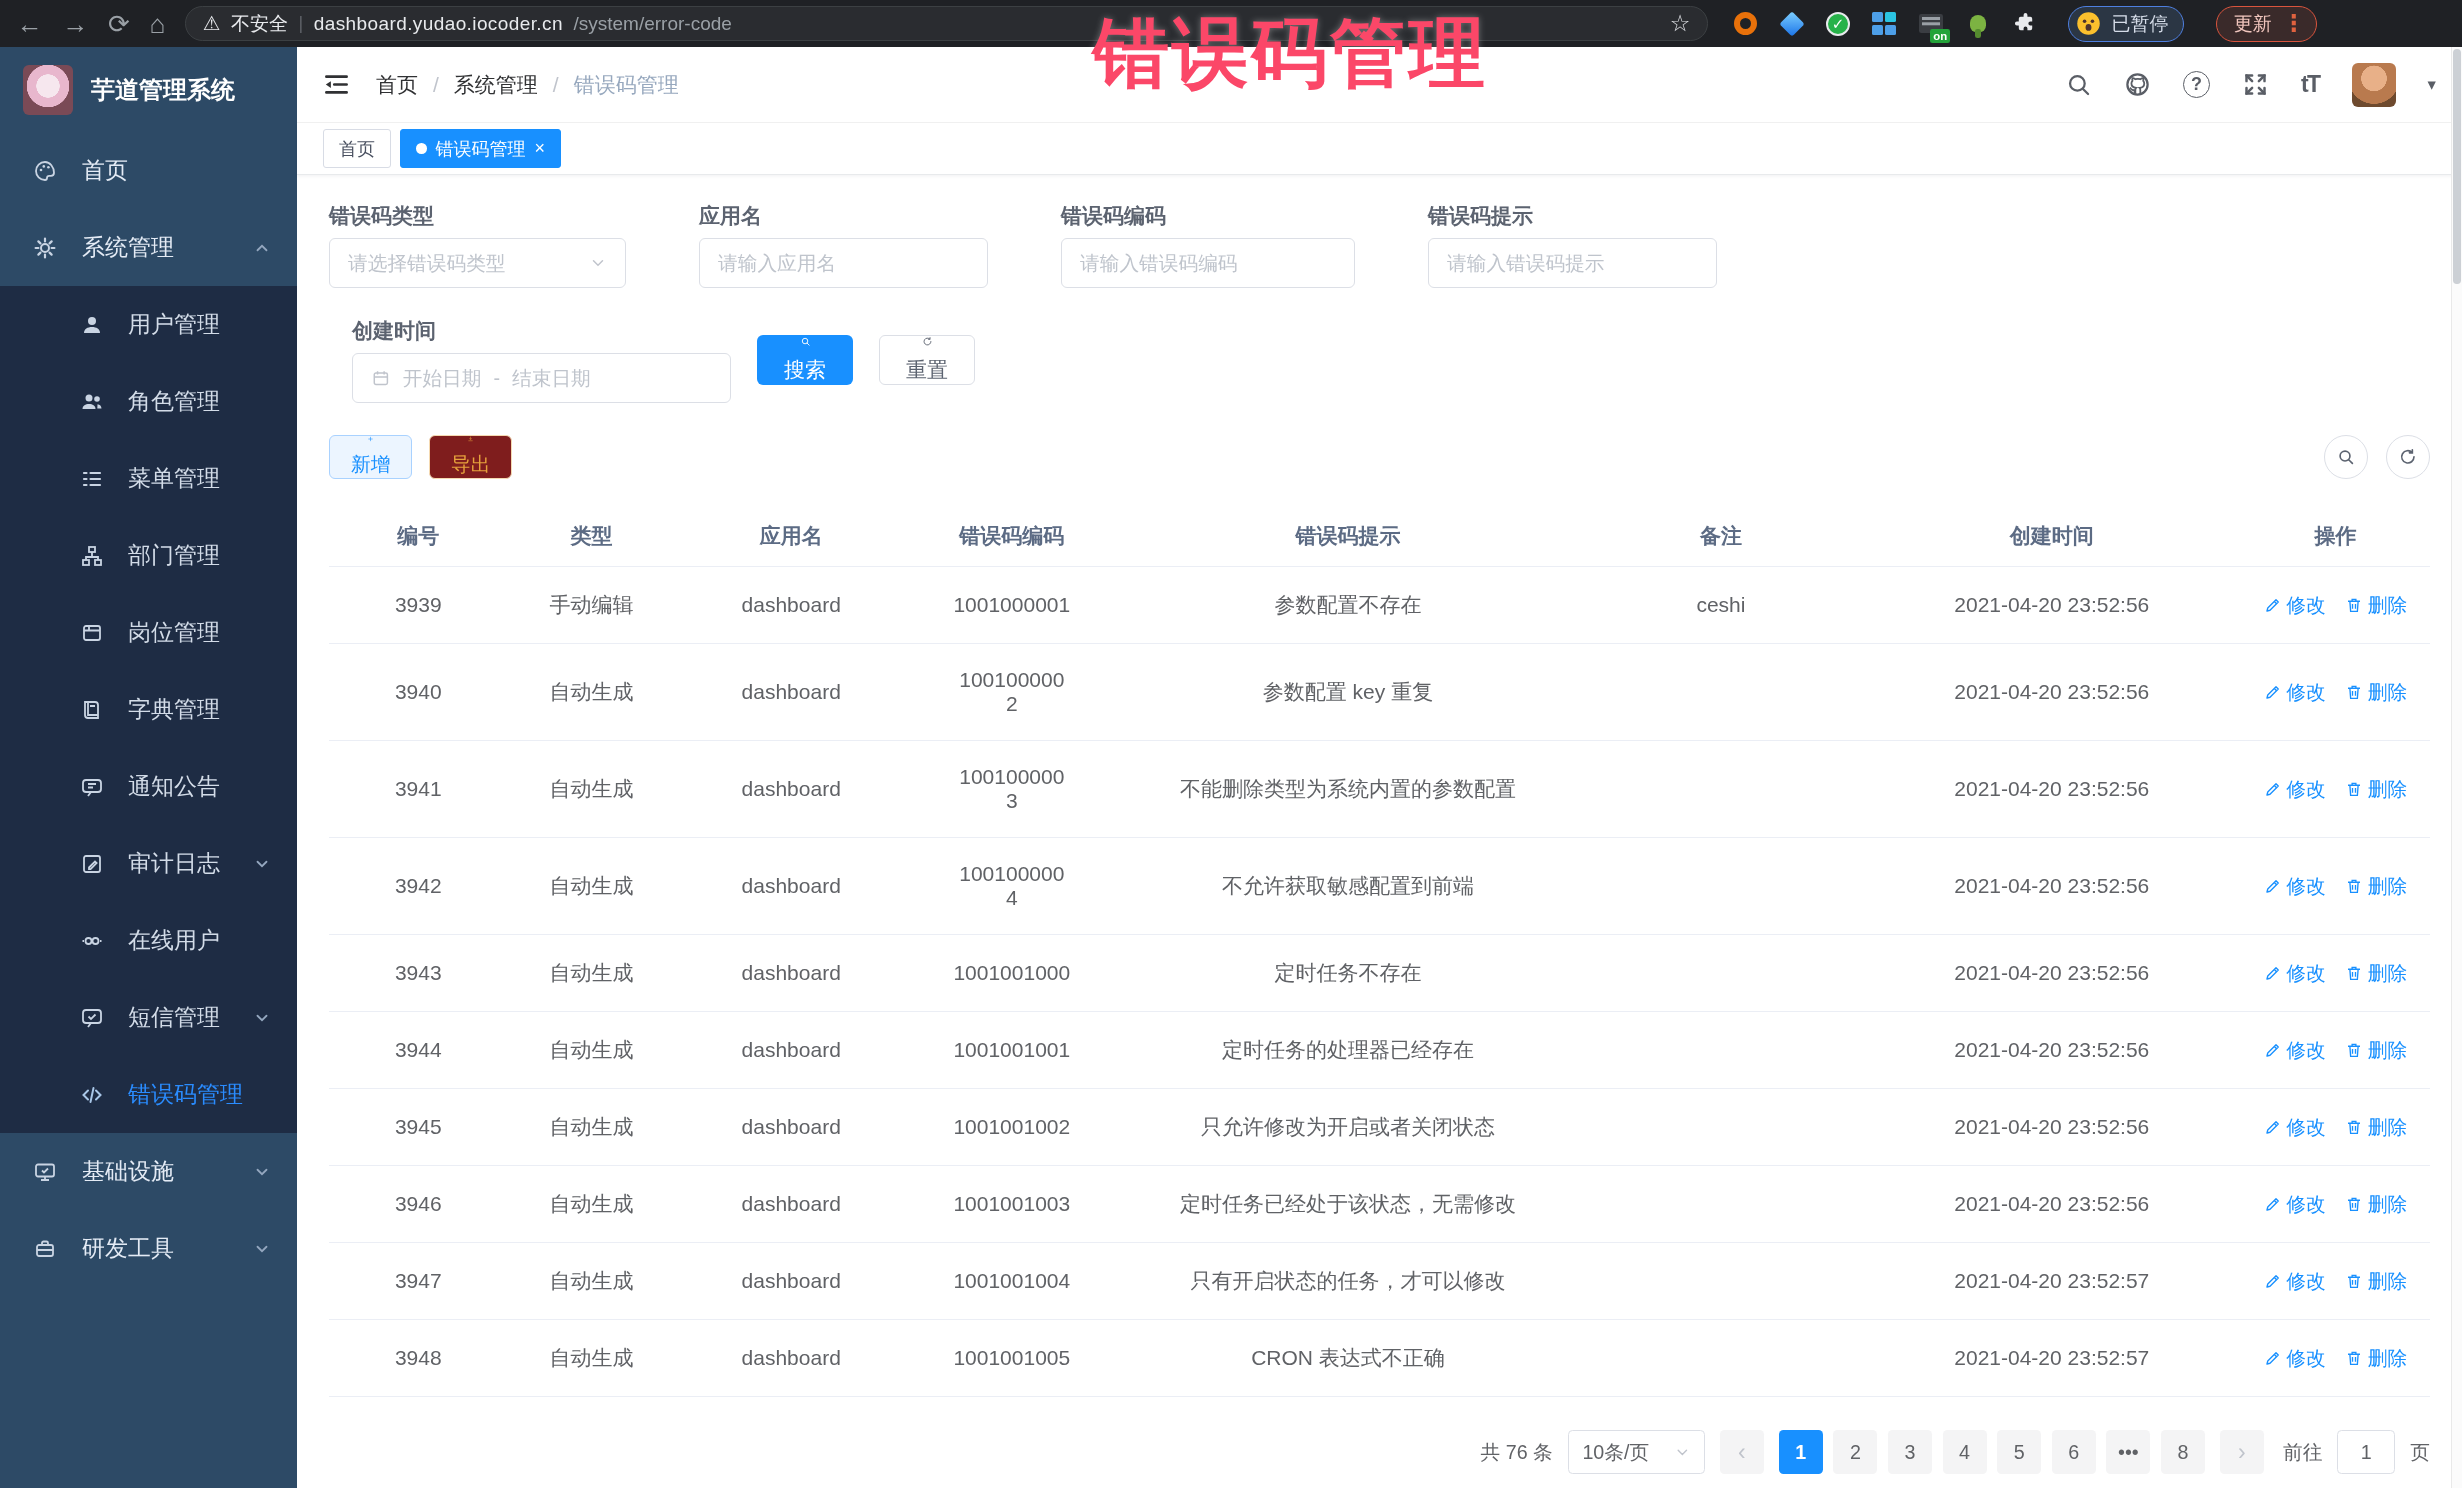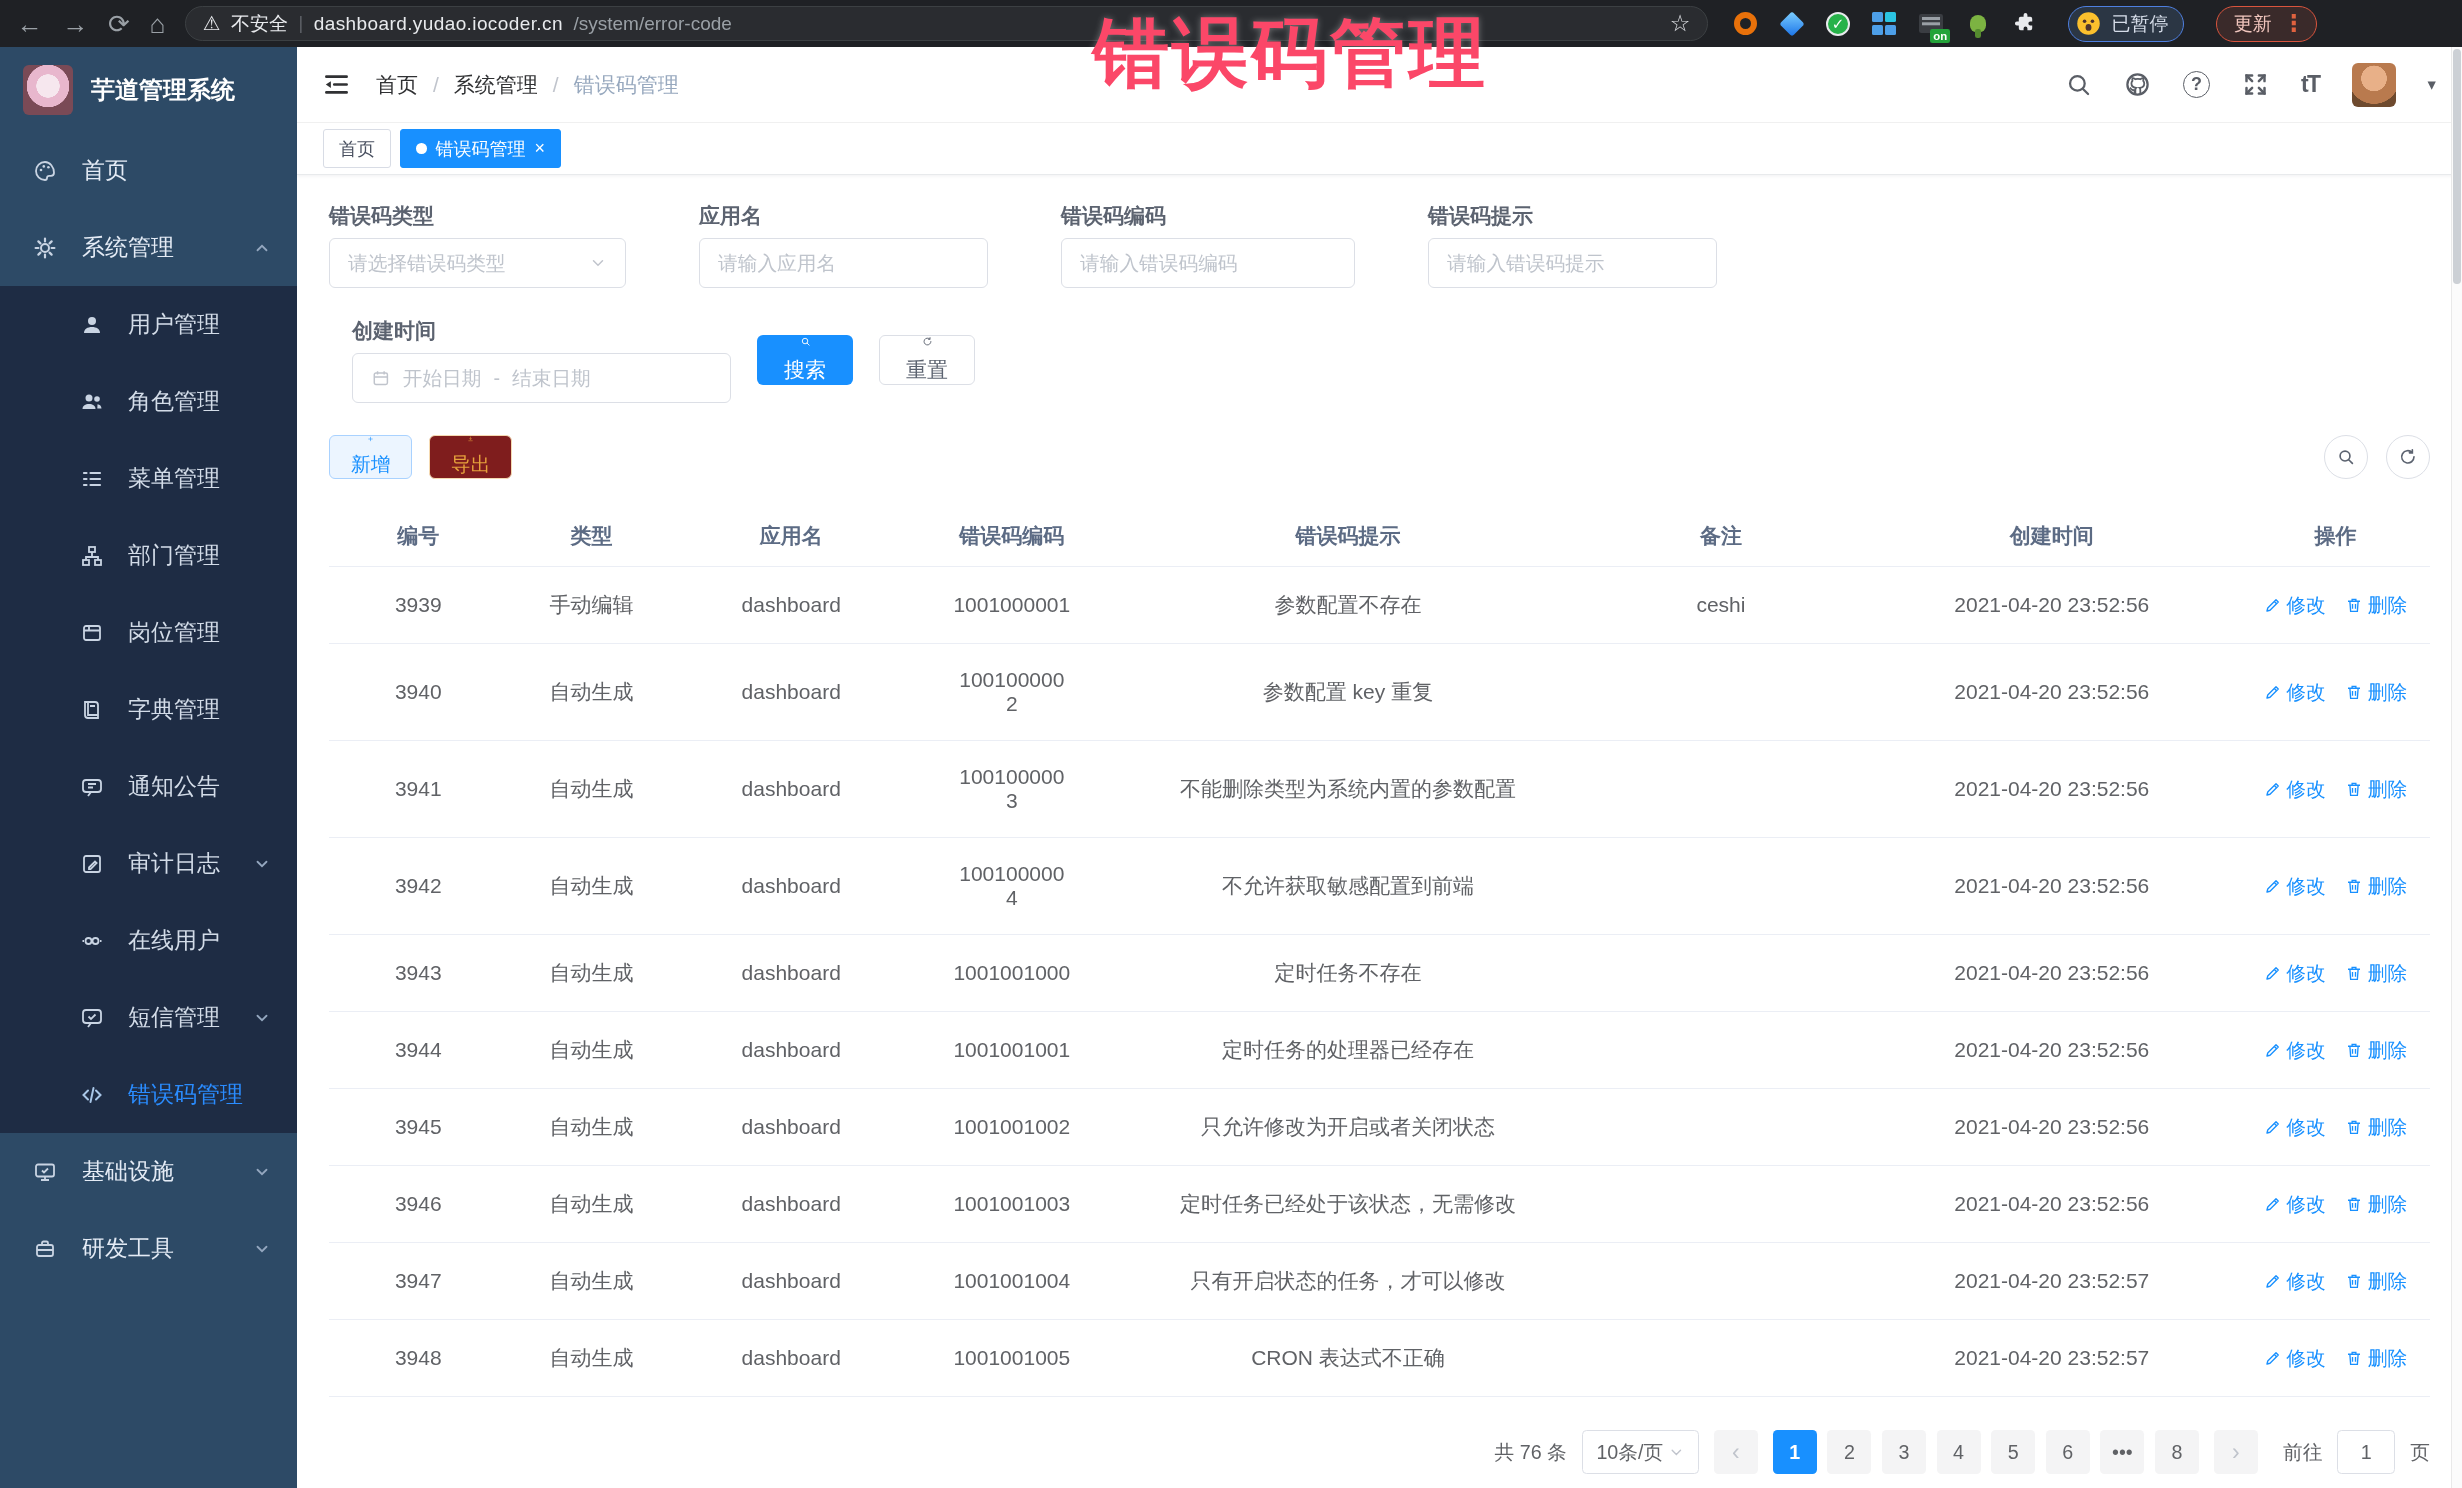--- a/index.html
+++ b/index.html
@@ -117,21 +117,21 @@
   table { width:100%; border-collapse:collapse; margin-top:26px; table-layout:fixed; }
   thead th { font-size:21px; font-weight:600; color:#5c6b84; padding:16.7px 7.6px; text-align:center; border-bottom:0.8px solid #ebeef5; }
   tbody td { font-size:21px; color:#606266; padding:24px 7.6px; text-align:center; border-bottom:0.8px solid #ebeef5;
              white-space:pre-line; word-break:break-word; }
   .op { color:#1890ff; font-size:19.7px; display:inline-flex; align-items:center; gap:4.5px; cursor:pointer; text-decoration:none; }
   .op + .op { margin-left:19.7px; }
   .op svg { width:18px; height:18px; }
 
   
   .pagination { display:flex; align-items:center; justify-content:flex-end; gap:15px; margin-top:33px; font-size:19.7px; color:#606266; }
-  .pg-size { width:117px; height:44px; border:0.8px solid #dcdfe6; border-radius:4.5px; display:flex; align-items:center;
+  .pg-size { width:137px; height:44px; border:0.8px solid #dcdfe6; border-radius:4.5px; display:flex; align-items:center;
              padding:0 13.6px; color:#606266; background:#fff; }
   .pg-size .sel-chev { margin-left:auto; color:#c0c4cc; display:flex; }
   .pg-btn { min-width:44px; height:44px; border-radius:4.5px; background:#f4f4f5; color:#606266; display:flex; align-items:center;
             justify-content:center; font-size:19.7px; cursor:pointer; padding:0 6px; }
   .pg-btn.arrow { color:#c0c4cc; font-size:23px; }
   .pg-btn.active { background:#1890ff; color:#fff; font-weight:bold; }
   .pg-pages { display:flex; gap:10.6px; }
   .goto-input { width:58px; height:44px; border:0.8px solid #dcdfe6; border-radius:4.5px; text-align:center; font-size:19.7px;
                 color:#606266; background:#fff; }
 
@@ -852,21 +852,21 @@
               <span class="pg-btn active">1</span>
               <span class="pg-btn">2</span>
               <span class="pg-btn">3</span>
               <span class="pg-btn">4</span>
               <span class="pg-btn">5</span>
               <span class="pg-btn">6</span>
               <span class="pg-btn">•••</span>
               <span class="pg-btn">8</span>
             </div>
           <span class="pg-btn arrow">›</span>
-          <span style="margin-left:10px;">前往</span>
+          <span style="margin-left:4px;">前往</span>
           <input class="goto-input" value="1" style="">
           <span>页</span>
         </div>
 
       </div>
     </div>
   </div>
 
   <div class="annotation">错误码管理</div>
 

